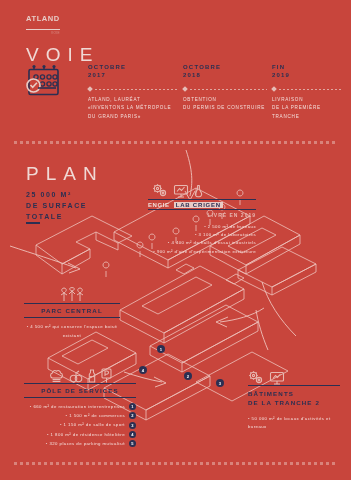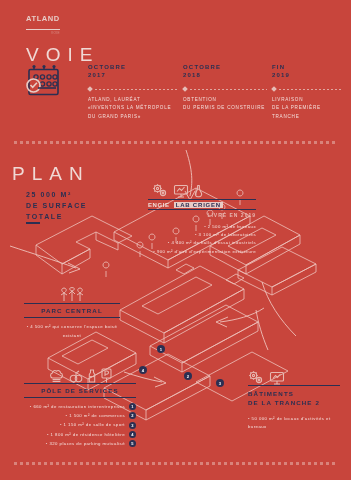--- a/index.html
+++ b/index.html
@@ -20,21 +20,21 @@
     color:#e8cdc8; border-bottom:1.6px solid #e8cdc8; padding-bottom:6px;
   }
   .logo-sub { font-size:3px; letter-spacing:.4px; color:#d98f87; margin-top:1px; text-align:right;}
 
   
   .h-section {
     font-size:19px; letter-spacing:7px; font-weight:300;
     color:#f0d9d5;
   }
   #dates-title { position:absolute; left:26px; top:44px; }
-  #plan-title  { position:absolute; left:12px; top:163px; }
+  #plan-title  { position:absolute; left:26px; top:163px; }
 
   .dashes { position:absolute; height:3px; left:14px; right:14px;
             background-image:repeating-linear-gradient(to right,#d9837b 0 3px, transparent 3px 6px); }
   #dash-1 { top:141px; }
   #dash-2 { top:462px; }
 
   
   .cal { position:absolute; left:24px; top:64px; width:40px; height:34px; }
 
   

